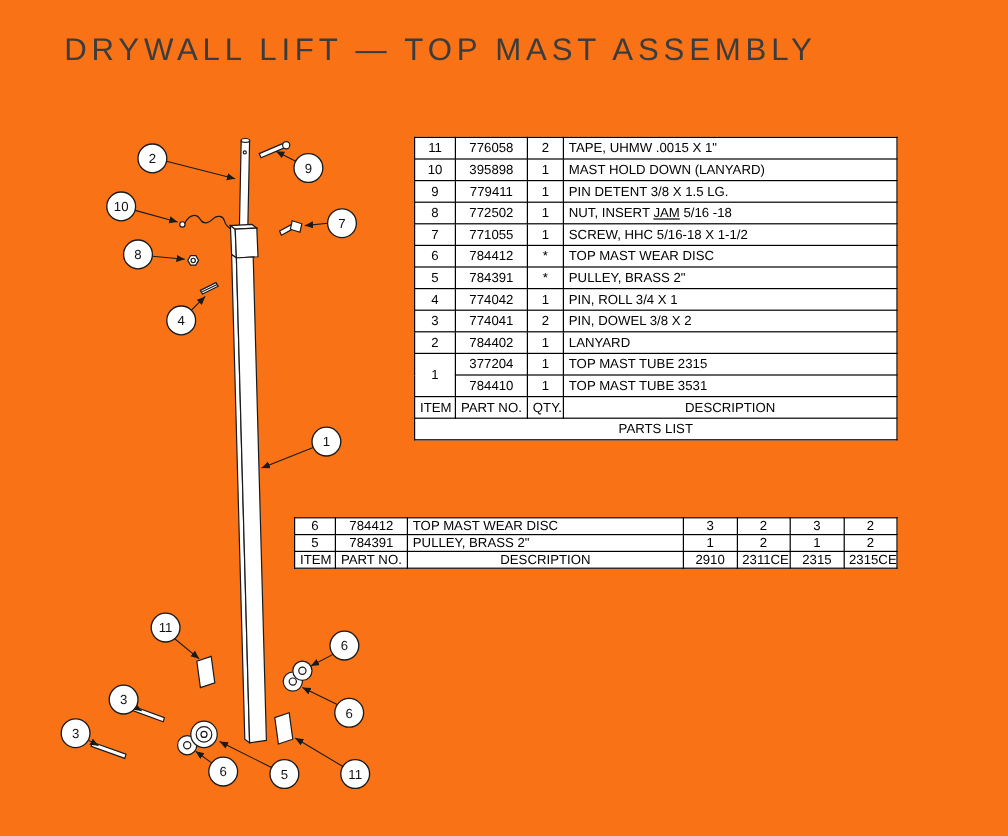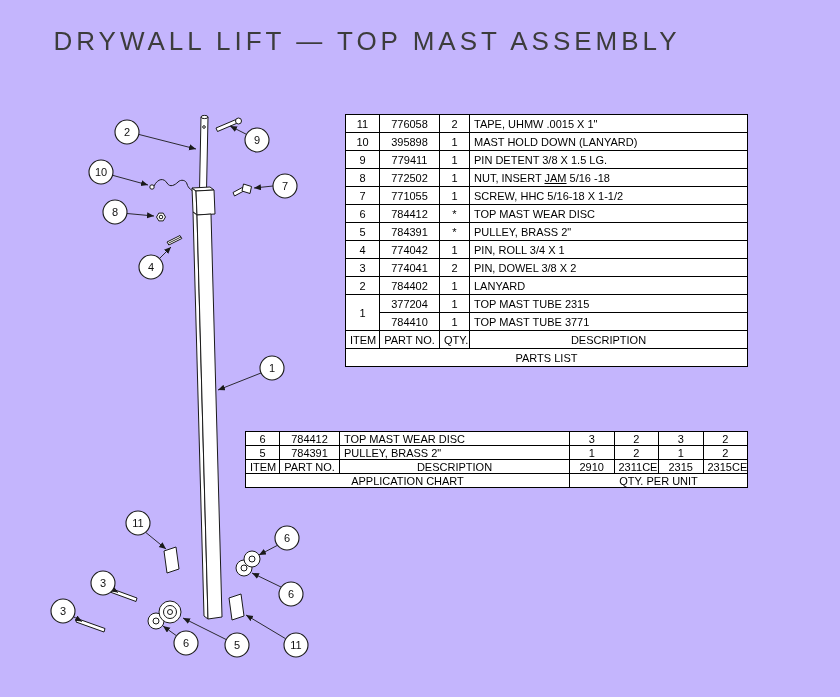--- a/index.html
+++ b/index.html
@@ -1,18 +1,18 @@
 <!DOCTYPE html>
 <html><head>
 <meta charset="utf-8">
 <style>
   * { margin:0; padding:0; box-sizing:border-box; }
   html,body { background:#ffffff; }
   .page {
-    position:relative; width:840px; height:697px; background:#c4b5fd;
+    position:relative; width:840px; height:697px; background:#f97316;
     font-family:"Liberation Sans", sans-serif; overflow:hidden;
   }
   .title {
     position:absolute; top:26px; left:6px; width:722px;
     text-align:center; font-size:26px; letter-spacing:4px;
     color:#3c3c3c; white-space:nowrap; font-weight:400;
   }
   svg.drawing { position:absolute; left:0; top:0; }
 
   
@@ -267,21 +267,21 @@
       </tr>
       <tr>
         <td class="c" rowspan="2">1</td>
         <td class="c">377204</td>
         <td class="c">1</td>
         <td class="l">TOP MAST TUBE 2315</td>
       </tr>
       <tr>
         <td class="c">784410</td>
         <td class="c">1</td>
-        <td class="l">TOP MAST TUBE 3771</td>
+        <td class="l">TOP MAST TUBE 3531</td>
       </tr>
       <tr>
         <td class="c">ITEM</td>
         <td class="c">PART NO.</td>
         <td class="c">QTY.</td>
         <td class="c">DESCRIPTION</td>
       </tr>
       <tr>
         <td class="c" colspan="4">PARTS LIST</td>
       </tr>
@@ -319,20 +319,16 @@
       </tr>
       <tr>
         <td class="c">ITEM</td>
         <td class="c">PART NO.</td>
         <td class="c">DESCRIPTION</td>
         <td class="c">2910</td>
         <td class="c">2311CE</td>
         <td class="c">2315</td>
         <td class="c">2315CE</td>
       </tr>
-      <tr>
-        <td class="c" colspan="3">APPLICATION CHART</td>
-        <td class="c" colspan="4">QTY. PER UNIT</td>
-      </tr>
     </tbody>
   </table>
 
 </div>
 
 </body></html>

